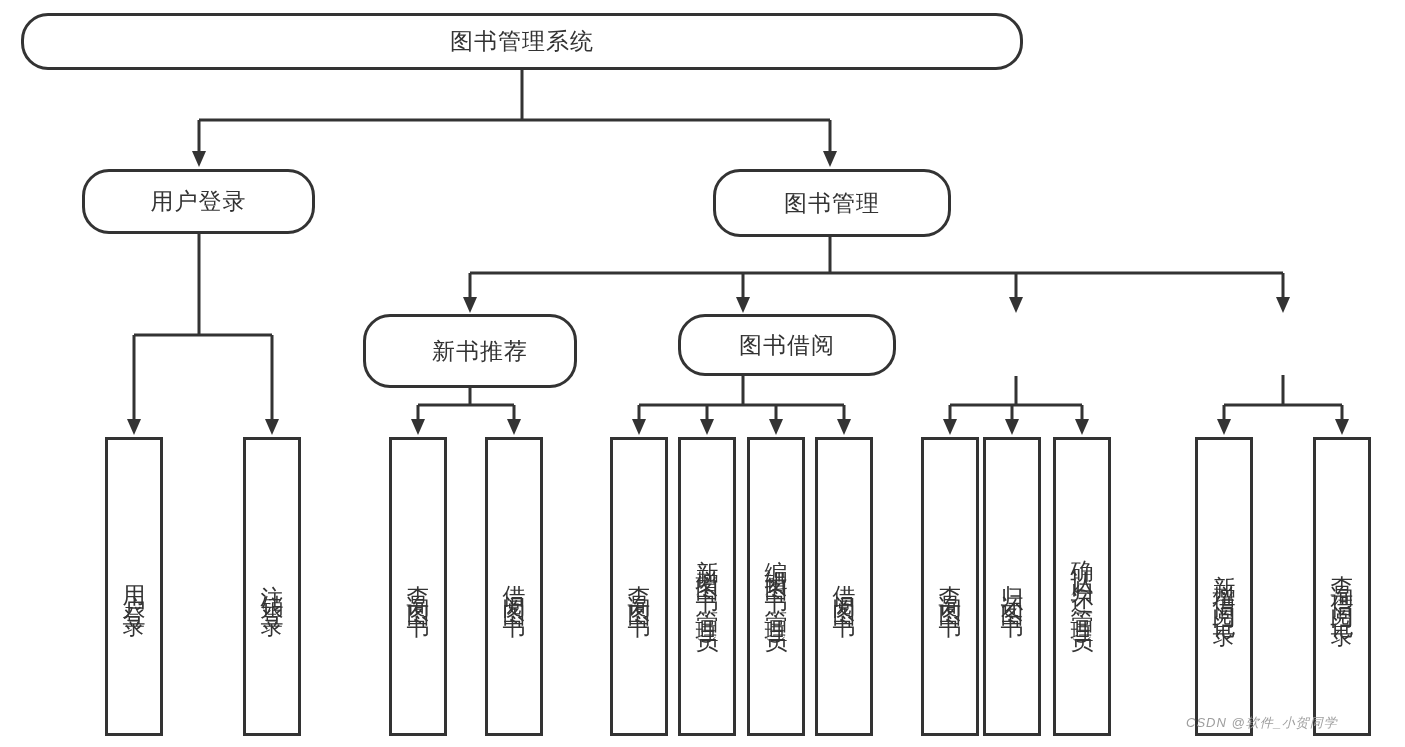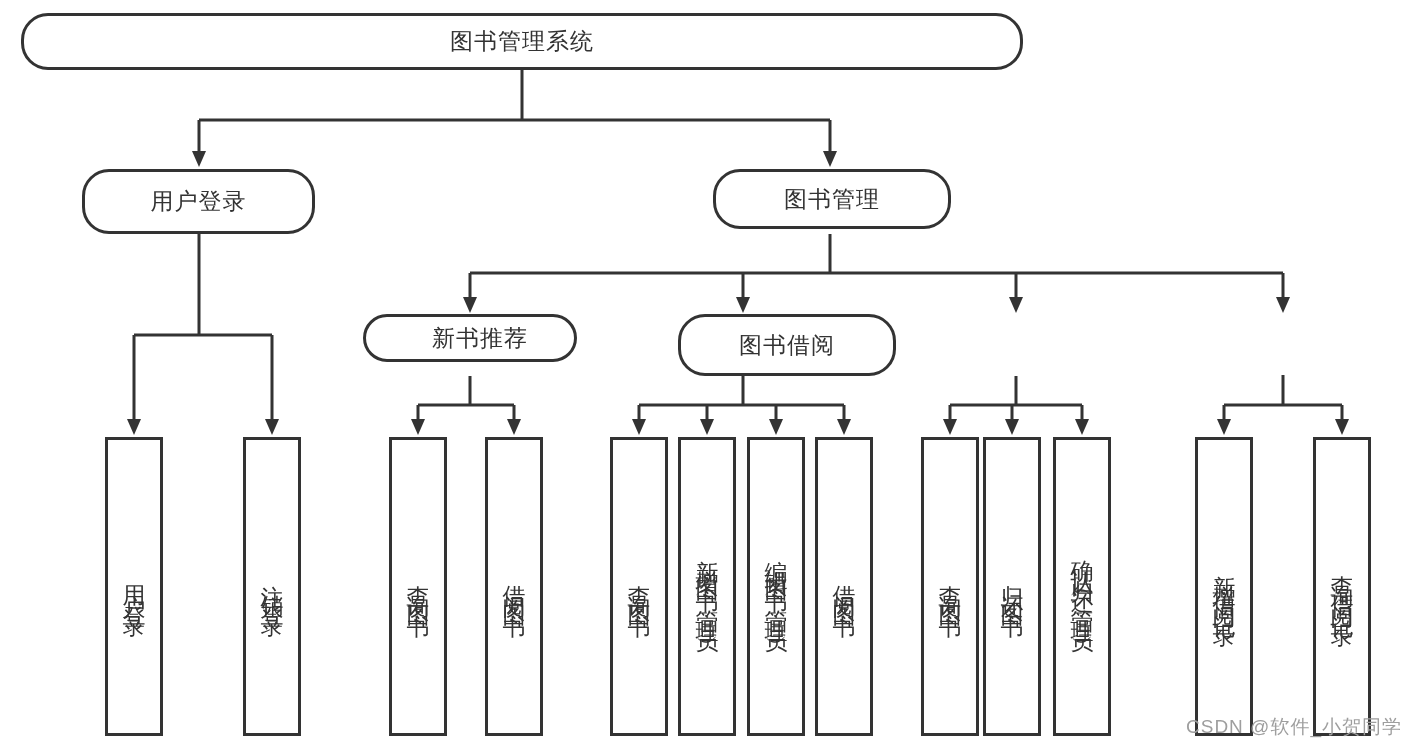--- a/index.html
+++ b/index.html
@@ -26,25 +26,26 @@
   .box.v {
     writing-mode:vertical-rl;
     text-orientation:mixed;
     font-size:23px;
     letter-spacing:10px;
     line-height:1;
   }
   .watermark {
     position:absolute;
     left:1186px; top:714px;
-    font-size:19px;
+    font-size:13px;
     color:#9e9e9e;
     letter-spacing:1px;
     white-space:nowrap;
     z-index:5;
+    font-style:italic;
   }
 </style>
 </head>
 <body>
 
 <div class="canvas">
 
   <svg class="svg-layer" viewBox="0 0 1405 747" xmlns="http://www.w3.org/2000/svg">
 
     <path fill="none" stroke="#333333" stroke-width="3" d="M522 69 V120 M199 120 H830
@@ -82,23 +83,23 @@
       <polygon points="1005,419 1019,419 1012,435"></polygon>
       <polygon points="1075,419 1089,419 1082,435"></polygon>
       <polygon points="1217,419 1231,419 1224,435"></polygon>
       <polygon points="1335,419 1349,419 1342,435"></polygon>
     </g>
   </svg>
 
   <div class="box h" style="left:21px; top:13px; width:1002px; height:57px;">图书管理系统</div>
 
   <div class="box h" style="left:82px; top:169px; width:233px; height:65px;">用户登录</div>
-  <div class="box h" style="left:713px; top:169px; width:238px; height:60px;">图书管理</div>
+  <div class="box h" style="left:713px; top:169px; width:238px; height:68px;">图书管理</div>
 
-  <div class="box h" style="left:363px; top:314px; width:214px; height:48px;padding-left:20px;">新书推荐</div>
+  <div class="box h" style="left:363px; top:314px; width:214px; height:74px;padding-left:20px;">新书推荐</div>
   <div class="box h" style="left:634px; top:314px; width:218px; height:62px;margin-left:44px;">图书借阅</div>
 
   <div class="box v" style="left:105px; top:437px; width:58px; height:299px;">用户登录</div>
   <div class="box v" style="left:243px; top:437px; width:58px; height:299px;">注销登录</div>
 
   <div class="box v" style="left:389px; top:437px; width:58px; height:299px;">查询图书</div>
   <div class="box v" style="left:485px; top:437px; width:58px; height:299px;">借阅图书</div>
 
   <div class="box v" style="left:610px; top:437px; width:58px; height:299px;">查询图书</div>
   <div class="box v" style="left:678px; top:437px; width:58px; height:299px;">新增图书（管理员）</div>

